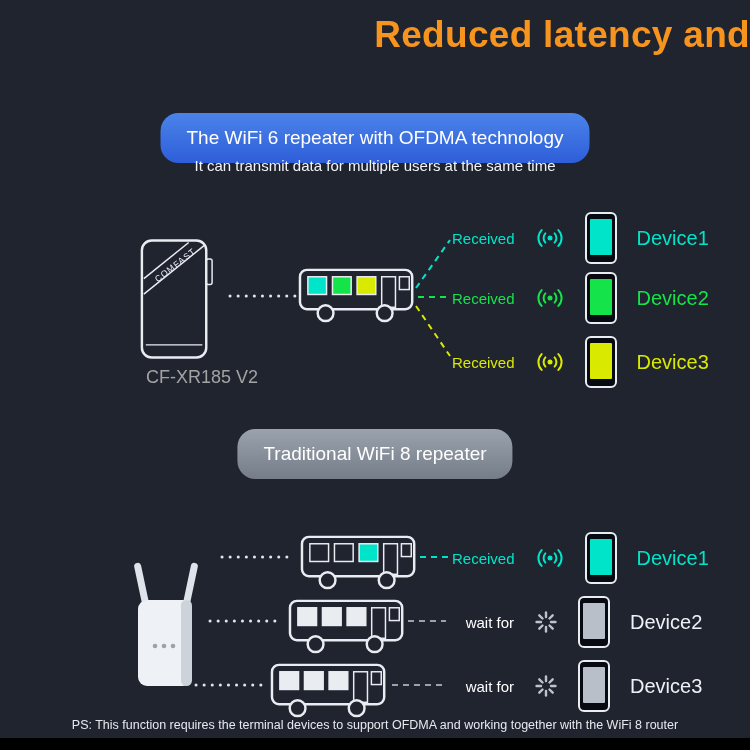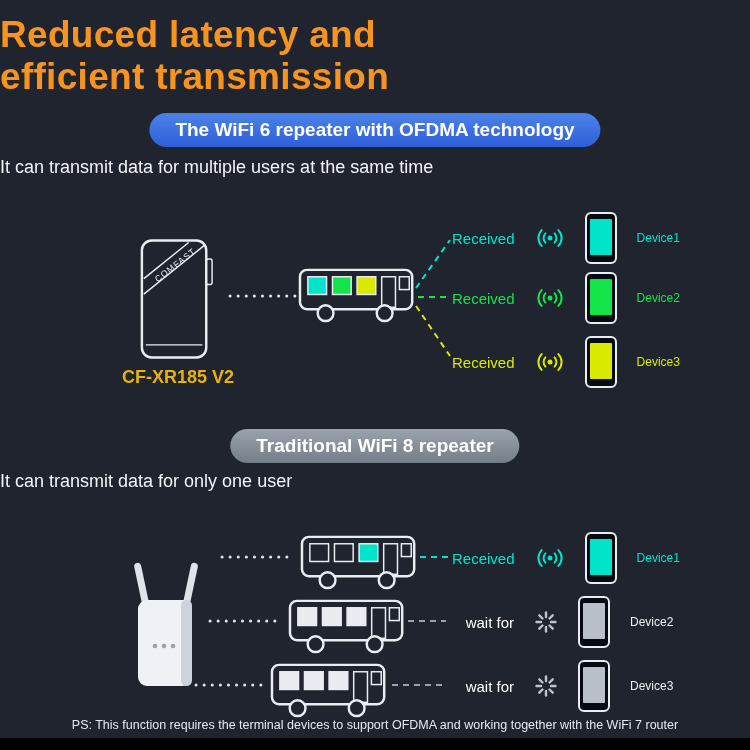--- a/index.html
+++ b/index.html
@@ -1,26 +1,26 @@
 <!DOCTYPE html>
 <html><head>
 <meta charset="utf-8">
 <style>
   html,body{margin:0;padding:0;background:#14161d}
   .page{position:relative;width:750px;height:750px;background:#20242f;font-family:"Liberation Sans",sans-serif;overflow:hidden}
   .abs{position:absolute}
-  .title{width:100%;text-align:left;color:#f7941e;font-weight:bold;font-size:37px;letter-spacing:.3px}
-  .pill{left:50%;transform:translateX(-50%);border-radius:18px;color:#fff;font-weight:bold;font-size:19px;line-height:34px;height:34px;padding:0 26px;white-space:nowrap}
+  .title{width:100%;text-align:right;color:#f7941e;font-weight:bold;font-size:37px;letter-spacing:.3px}
+  .pill{left:50%;transform:translateX(-50%);border-radius:18px;color:#fff;font-weight:normal;font-size:19px;line-height:34px;height:34px;padding:8px 26px;white-space:nowrap}
   .pill-blue{background:linear-gradient(180deg,#4b83e9,#2e5ed9)}
   .pill-gray{background:linear-gradient(180deg,#9aa2ad,#757d88)}
-  .sub{width:100%;text-align:left;color:#f2f4f8;font-size:18px}
-  .model{width:160px;text-align:center;color:#eab308;font-weight:bold;font-size:18px}
+  .sub{width:100%;text-align:center;color:#f2f4f8;font-size:15px}
+  .model{width:160px;text-align:right;color:#a3a3a3;font-weight:normal;font-size:18px}
   .row{display:flex;align-items:center;height:52px;gap:20px}
   .status{font-size:15px;min-width:62px;text-align:right;white-space:nowrap}
-  .dlabel{font-size:12px;white-space:nowrap}
+  .dlabel{font-size:20px;white-space:nowrap}
   .c-cyan{color:#00e5c9}.c-green{color:#14e34a}.c-yellow{color:#d9e900}
   .c-gray{color:#ffffff}.c-white{color:#eef1f5}
   .phone{position:relative;width:28px;height:48px;background:#070a10;border:2px solid #e9ecf1;border-radius:6px;flex:0 0 auto}
   .screen{position:absolute;left:3px;right:3px;top:5px;bottom:7px;border-radius:1px}
   .s-cyan{background:#00e5c9}.s-green{background:#14e34a}.s-yellow{background:#d9e900}.s-gray{background:#b9bfc9}
   .bicon{width:30px;height:24px;flex:0 0 auto}
   .wicon{width:24px;height:24px;color:#bdc3cc;flex:0 0 auto}
   .note{width:100%;text-align:center;color:#e6e9ee;font-size:12.5px}
   .blackbar{left:0;bottom:0;width:100%;height:12px;background:#000}
   .lines{left:0;top:0;pointer-events:none}
@@ -77,21 +77,20 @@
 
     <path class="ln-dot" d="M222,557 L292,557"></path>
     <path class="ln-dot" d="M210,621 L280,621"></path>
     <path class="ln-dot" d="M196,685 L262,685"></path>
     <path class="ln-dash ln-cyan" d="M420,557 L448,557"></path>
     <path class="ln-dash ln-gray" d="M408,621 L446,621"></path>
     <path class="ln-dash ln-gray" d="M392,685 L446,685"></path>
   </svg>
 
   <div class="abs title" style="top:14px">Reduced latency and</div>
-  <div class="abs title" style="top:56px">efficient transmission</div>
 
   <div class="abs pill pill-blue" style="top:113px">The WiFi 6 repeater with OFDMA technology</div>
   <div class="abs sub" style="top:157px">It can transmit data for multiple users at the same time</div>
 
   <svg class="abs" style="left:138px;top:237px" width="78" height="128" viewBox="0 0 80 130">
     <rect x="4" y="3" width="66" height="120" rx="10" fill="none" stroke="#e9ecf1" stroke-width="2.5"></rect>
     <rect x="70" y="22" width="6" height="26" rx="2" fill="none" stroke="#e9ecf1" stroke-width="1.5"></rect>
     <line x1="6" y1="42" x2="52" y2="5" stroke="#e9ecf1" stroke-width="1.5"></line>
     <line x1="6" y1="58" x2="68" y2="8" stroke="#e9ecf1" stroke-width="1.5"></line>
     <text x="14" y="40" transform="rotate(-38 26 34)" font-size="9" letter-spacing="1" fill="#e9ecf1" font-family="Liberation Sans, sans-serif">COMFAST</text>
@@ -128,21 +127,20 @@
     <svg class="bicon c-yellow" viewBox="0 0 36 28">
         <use href="#broadcast"></use>
       </svg>
     <span class="phone">
         <span class="screen s-yellow"></span>
       </span>
     <span class="dlabel c-yellow">Device3</span>
   </div>
 
   <div class="abs pill pill-gray" style="top:429px">Traditional WiFi 8 repeater</div>
-  <div class="abs sub" style="top:471px">It can transmit data for only one user</div>
 
   <svg class="abs" style="left:126px;top:562px" width="80" height="130" viewBox="0 0 80 130">
     <rect x="17" y="0" width="7" height="46" rx="3.5" fill="#dfe3ea" transform="rotate(-12 20 46)"></rect>
     <rect x="56" y="0" width="7" height="46" rx="3.5" fill="#dfe3ea" transform="rotate(12 60 46)"></rect>
     <rect x="12" y="38" width="54" height="86" rx="9" fill="#eef1f6"></rect>
     <rect x="55" y="38" width="11" height="86" rx="5.5" fill="#cdd3db"></rect>
     <circle cx="29" cy="84" r="2.3" fill="#9aa2ac"></circle>
     <circle cx="38" cy="84" r="2.3" fill="#9aa2ac"></circle>
     <circle cx="47" cy="84" r="2.3" fill="#9aa2ac"></circle>
   </svg>
@@ -181,16 +179,16 @@
     <span class="status c-gray">wait for</span>
     <svg class="wicon" viewBox="0 0 24 24">
         <use href="#spinner"></use>
       </svg>
     <span class="phone">
         <span class="screen s-gray"></span>
       </span>
     <span class="dlabel c-white">Device3</span>
   </div>
 
-  <div class="abs note" style="top:718px">PS: This function requires the terminal devices to support OFDMA and working together with the WiFi 7 router</div>
+  <div class="abs note" style="top:718px">PS: This function requires the terminal devices to support OFDMA and working together with the WiFi 8 router</div>
   <div class="abs blackbar"></div>
 
 </div>
 
 </body></html>

